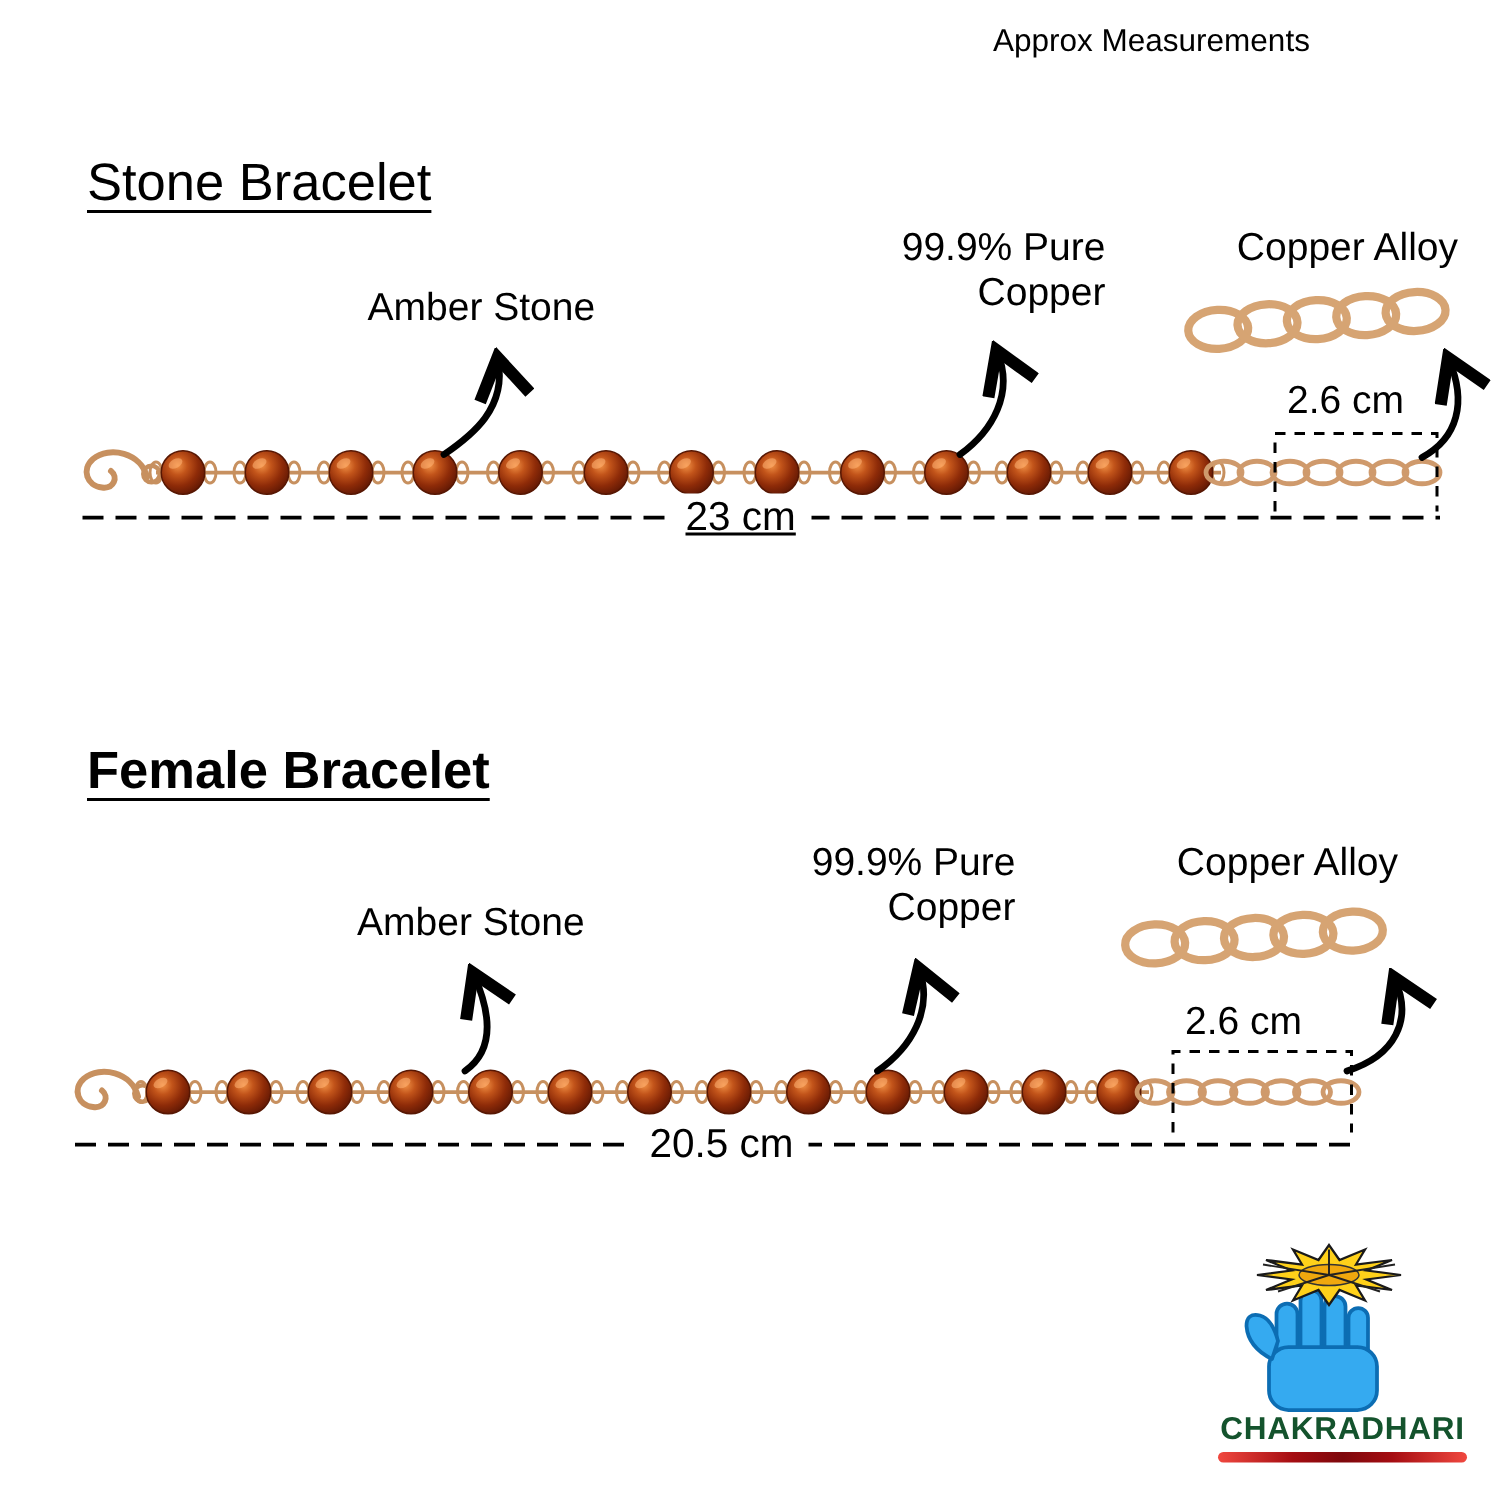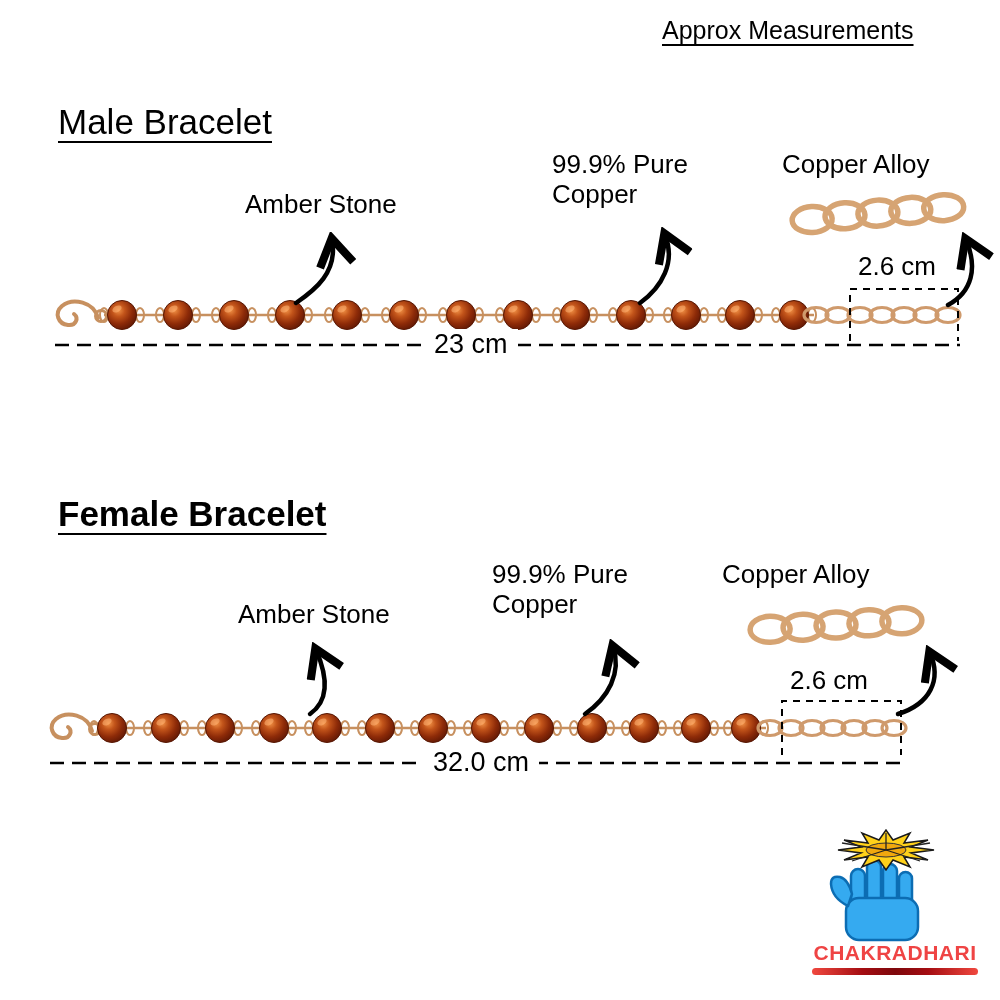--- a/index.html
+++ b/index.html
@@ -2,47 +2,47 @@
 <html><head>
 <meta charset="utf-8">
 <style>
   html,body{margin:0;padding:0;background:#fff;}
   .canvas{
     position:relative;width:1000px;height:1000px;background:#fff;overflow:hidden;
     font-family:"Liberation Sans", sans-serif;color:#000;
   }
   .art{position:absolute;left:0;top:0;width:1000px;height:1000px;}
   .page-title{
-    position:absolute;left:662px;top:16px;font-size:25px;
-    text-decoration:underline;text-decoration-thickness:2px;text-underline-offset:5px;
+    position:absolute;left:662px;top:16px;font-size:21px;
+    text-decoration-thickness:2px;text-underline-offset:5px;
   }
   .sec-title{
     position:absolute;font-size:35px;
     text-decoration:underline;text-decoration-thickness:2px;text-underline-offset:7px;
   }
   .sec-title.male{left:58px;top:102px;}
   .sec-title.female{left:58px;top:494px;font-weight:bold;}
   .label{position:absolute;font-size:26px;line-height:1.15;text-align:right;}
-  .label.center{text-align:left;}
+  .label.center{text-align:right;}
   .lbl-amber-m{left:245px;top:190px;}
   .lbl-copper-m{left:552px;top:150px;width:185px;}
   .lbl-alloy-m{left:782px;top:150px;width:190px;}
   .lbl-ext-m{left:858px;top:252px;}
   .lbl-amber-f{left:238px;top:600px;}
   .lbl-copper-f{left:492px;top:560px;width:185px;}
   .lbl-alloy-f{left:722px;top:560px;width:210px;}
   .lbl-ext-f{left:790px;top:666px;}
   .measure{
     position:absolute;font-size:27px;background:#fff;padding:0 10px;white-space:nowrap;
   }
-  .measure.male{left:424px;top:329px;}
+  .measure.male{left:447px;top:329px;text-decoration:underline;}
   .measure.female{left:423px;top:747px;}
   .brand{
     position:absolute;left:810px;top:941px;width:170px;text-align:center;
-    font-size:21px;font-weight:bold;letter-spacing:.5px;color:#ef4444;
+    font-size:21px;font-weight:bold;letter-spacing:.5px;color:#14532d;
   }
   .brand-bar{
     position:absolute;left:812px;top:968px;width:166px;height:7px;border-radius:4px;
     background:linear-gradient(90deg,#f0483f,#a50d12 30%,#7e080c 50%,#a50d12 70%,#f0483f);
   }
 </style>
 </head>
 <body>
 
 <div class="canvas">
@@ -178,29 +178,29 @@
           <line x1="886" y1="850" x2="886" y2="833"></line>
           <line x1="886" y1="850" x2="920" y2="861"></line>
           <line x1="886" y1="850" x2="852" y2="861"></line>
         </g>
       </g>
     </g>
   </svg>
 
   <div class="page-title">Approx Measurements</div>
 
-  <div class="sec-title male">Male Bracelet</div>
+  <div class="sec-title male">Stone Bracelet</div>
   <div class="label lbl-amber-m">Amber Stone</div>
   <div class="label center lbl-copper-m">99.9% Pure Copper</div>
   <div class="label center lbl-alloy-m">Copper Alloy</div>
   <div class="label lbl-ext-m">2.6 cm</div>
   <div class="measure male">23 cm</div>
 
   <div class="sec-title female">Female Bracelet</div>
   <div class="label lbl-amber-f">Amber Stone</div>
   <div class="label center lbl-copper-f">99.9% Pure Copper</div>
   <div class="label center lbl-alloy-f">Copper Alloy</div>
   <div class="label lbl-ext-f">2.6 cm</div>
-  <div class="measure female">32.0 cm</div>
+  <div class="measure female">20.5 cm</div>
 
   <div class="brand">CHAKRADHARI</div>
   <div class="brand-bar"></div>
 </div>
 
 </body></html>

